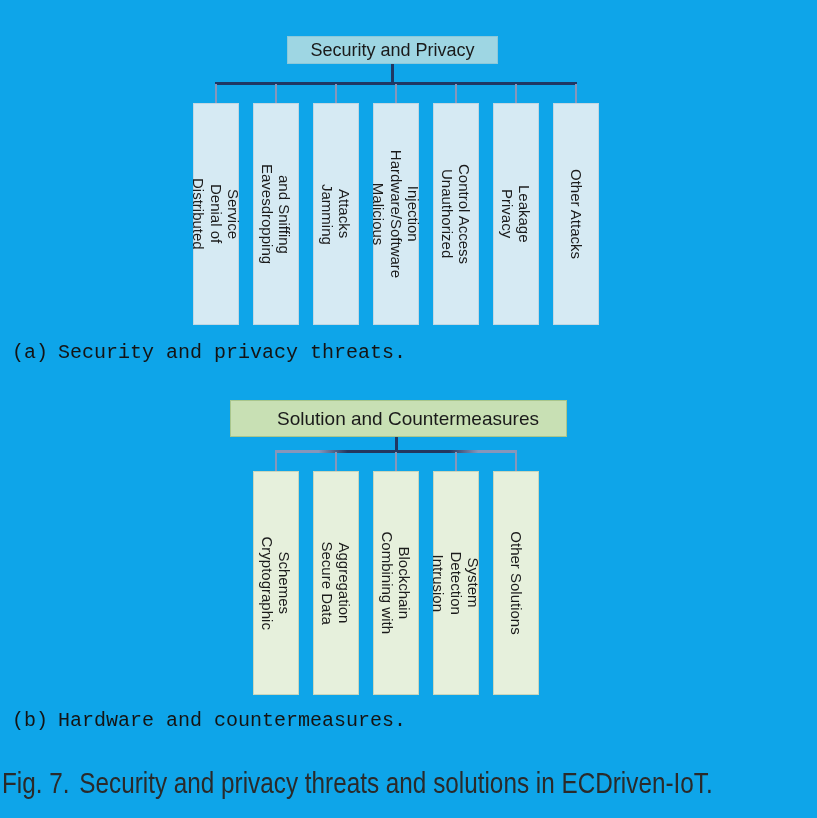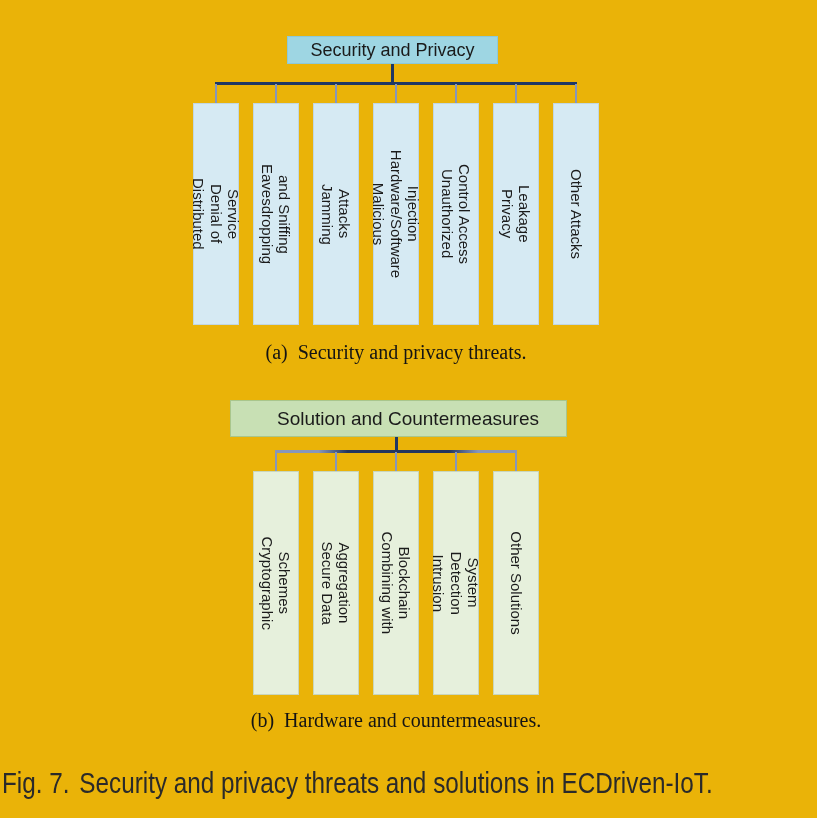--- a/index.html
+++ b/index.html
@@ -1,20 +1,20 @@
 <!DOCTYPE html>
 <html><head>
 <meta charset="utf-8">
 <style>
   html, body { margin: 0; padding: 0; background: #ffffff; }
   .page {
     position: relative;
     width: 817px;
     height: 818px;
-    background: #eab308;
+    background: #0ea5e9;
     font-family: "Liberation Sans", sans-serif;
     overflow: hidden;
   }
   .node {
     position: absolute;
     display: flex;
     align-items: center;
     justify-content: center;
     box-sizing: border-box;
     color: #1a1a1a;
@@ -68,23 +68,23 @@
     left: 275px; top: 450px; width: 242px;
     background: linear-gradient(to right,
       #8796ba 0%, #8796ba 18%, #24365e 30%,
       #24365e 72%, #8796ba 84%, #8796ba 100%);
   }
   .drop { width: 2px; background: #8796ba; }
   .drop-a { top: 84px; height: 20px; }
   .drop-b { top: 452px; height: 20px; }
   .subcaption {
     position: absolute;
-    left: 4px; width: 784px;
-    text-align: center;
-    font-family: Liberation Serif, serif;
+    left: 12px; width: 784px;
+    text-align: left;
+    font-family: Liberation Mono, monospace;
     font-size: 20px;
     color: #141414;
   }
   .subcaption .cap-prefix { margin-right: 10px; }
   .subcaption-a { top: 341px; }
   .subcaption-b { top: 709px; }
   .figcaption {
     position: absolute;
     left: 2px; top: 766px;
     white-space: nowrap;

